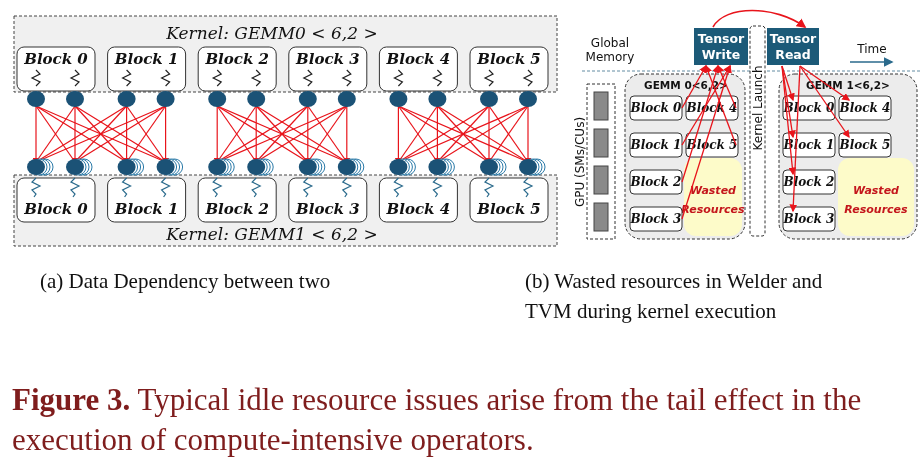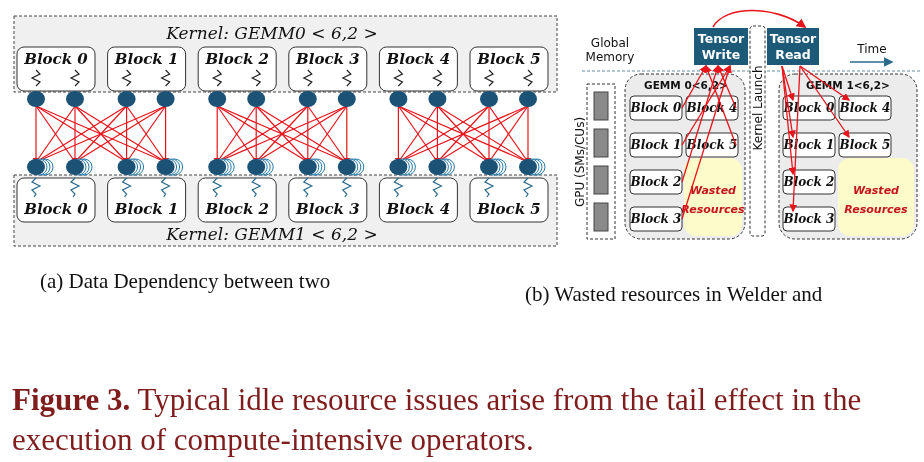--- a/index.html
+++ b/index.html
@@ -332,17 +332,18 @@
         <line x1="800" y1="66" x2="849" y2="137" stroke="#e8141b" stroke-width="1.3" marker-end="url(#arrowRed)"></line>
         <line x1="782" y1="66" x2="793" y2="174" stroke="#e8141b" stroke-width="1.3" marker-end="url(#arrowRed)"></line>
         <line x1="800" y1="66" x2="793" y2="211" stroke="#e8141b" stroke-width="1.3" marker-end="url(#arrowRed)"></line>
       </g>
   </g>
 </svg>
 
 <div class="caption-sub" style="left:40px; top:266px; width:480px;">
   <div>(a) Data Dependency between two</div>
 </div>
-<div class="caption-sub" style="left:525px; top:279px; width:400px;">
+<div class="caption-sub" style="left:525px; top:266px; width:400px;">
   <div>(b) Wasted resources in Welder and</div>
+  <div>TVM during kernel execution</div>
 </div>
 
 <div class="caption-main"><b>Figure 3.</b><span> Typical idle resource issues arise from the tail effect in the execution of compute-intensive operators.</span></div>
 
 </body></html>

